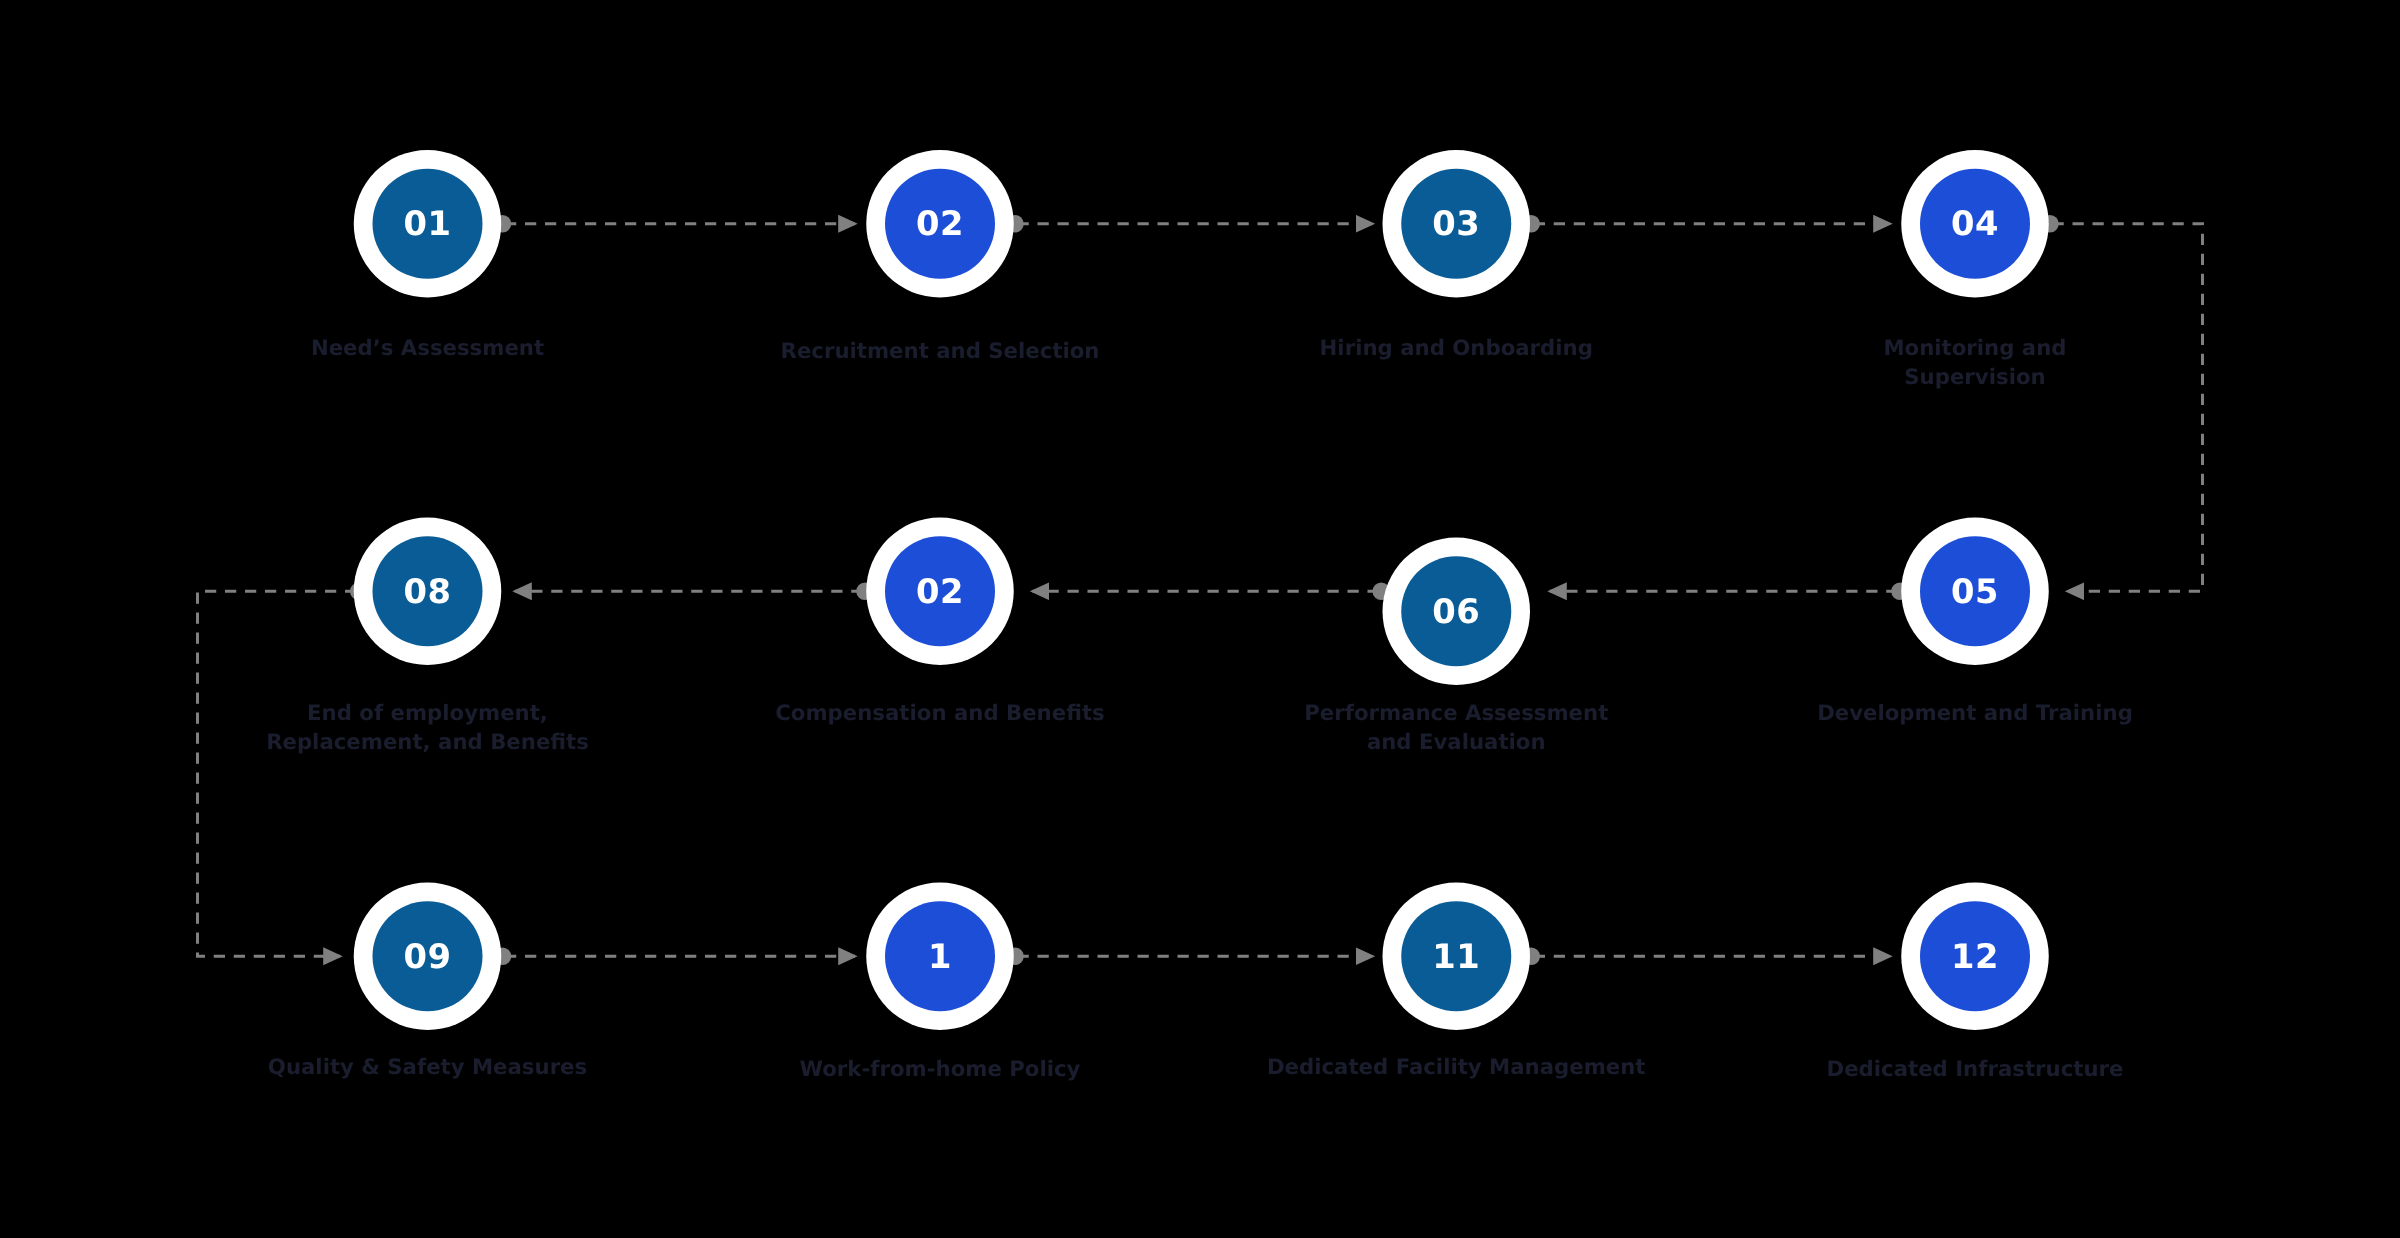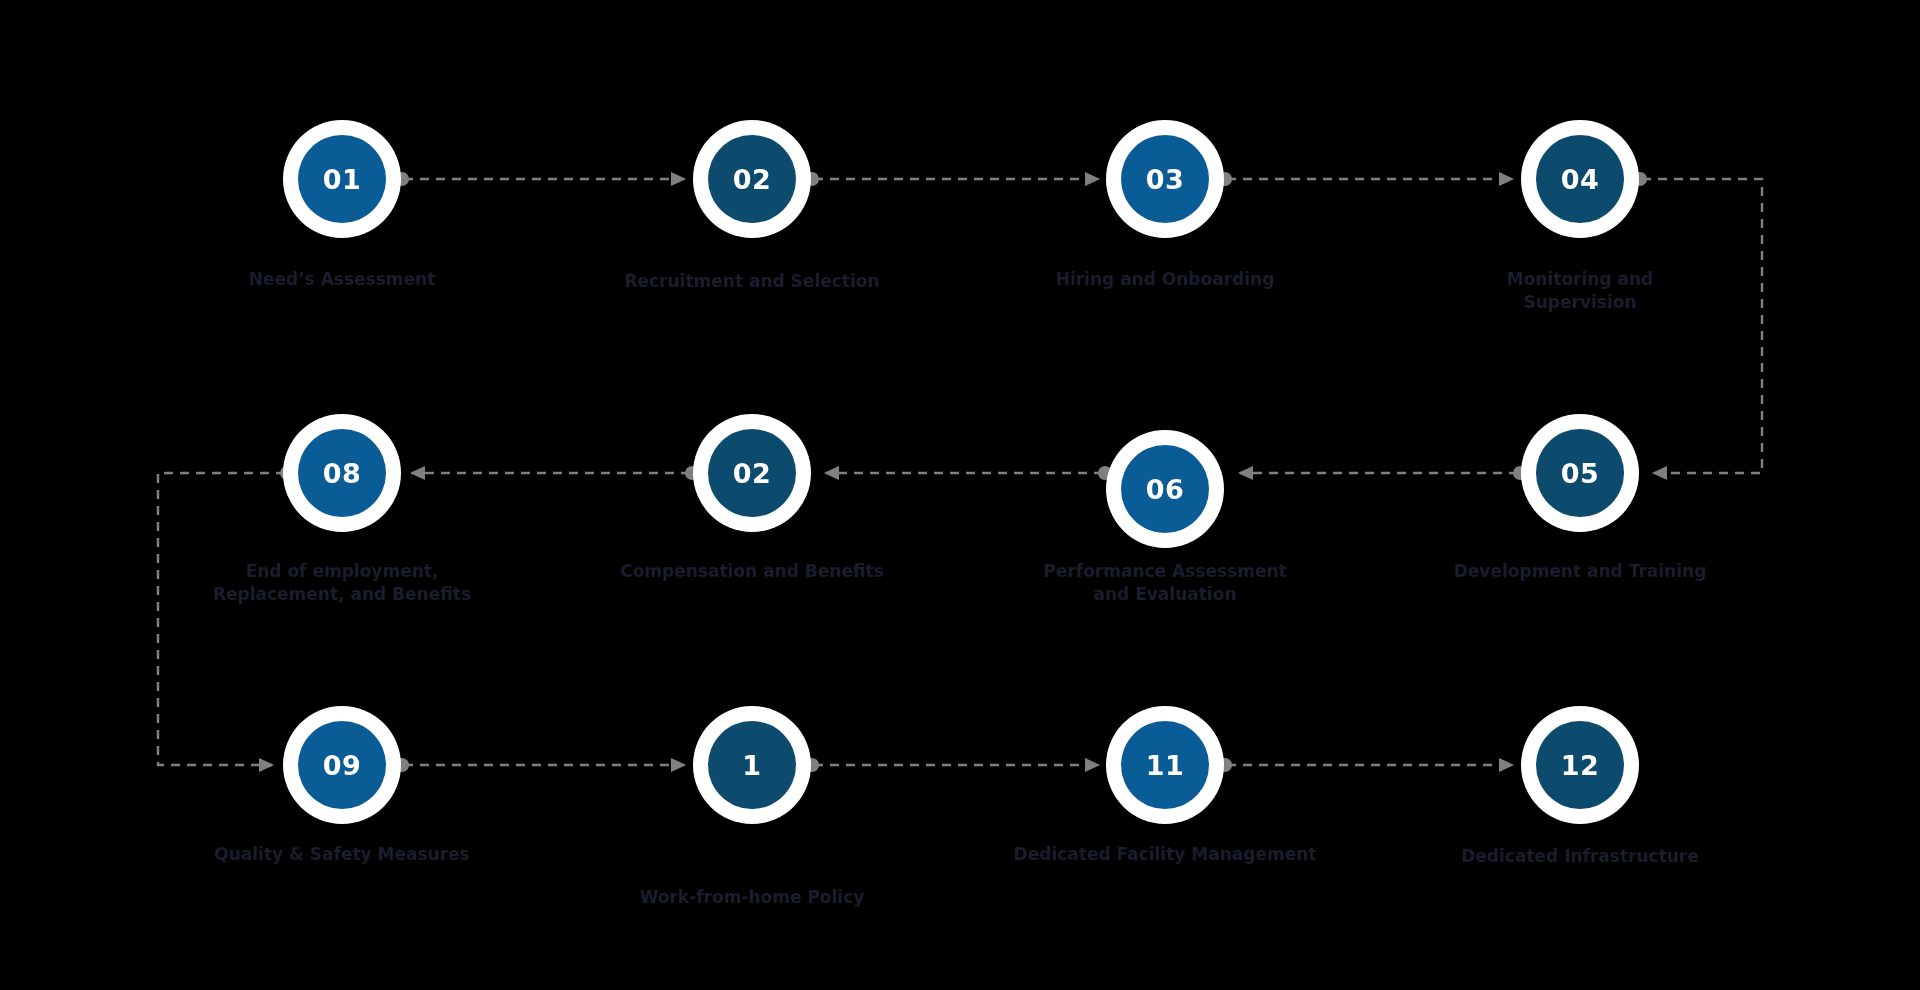--- a/index.html
+++ b/index.html
@@ -8,21 +8,21 @@
   #stage{position:relative;width:1748px;height:990px;background:#000000;}
 
   svg.wires{position:absolute;left:0;top:0;width:1920px;height:990px;overflow:visible;}
 
   .node{position:absolute;transform:translate(-50%,-50%);
         width:118px;height:118px;border-radius:50%;
         background:#ffffff;display:flex;align-items:center;justify-content:center;}
   .disc{width:88px;height:88px;border-radius:50%;
         display:flex;align-items:center;justify-content:center;}
   .disc.blue{background:#0a5c96;}
-  .disc.pink{background:#0c4a6e;}
+  .disc.pink{background:#1d4ed8;}
   .num{color:#ffffff;font-size:27px;font-weight:700;letter-spacing:.5px;line-height:1;}
 
   .caption{position:absolute;transform:translateX(-50%);
            color:#191d2d;font-size:17px;font-weight:600;
            text-align:center;line-height:1.33;white-space:pre-line;
            width:420px;}
 </style>
 </head>
 <body>
 
@@ -135,17 +135,17 @@
       <div class="caption" style="left: 1165px; top: 268px; width: 420px;">Hiring and Onboarding</div>
       <div class="caption" style="left: 1580px; top: 268px; width: 300px;">Monitoring and
 Supervision</div>
       <div class="caption" style="left: 1580px; top: 560px; width: 420px;">Development and Training</div>
       <div class="caption" style="left: 1165px; top: 560px; width: 420px;">Performance Assessment
 and Evaluation</div>
       <div class="caption" style="left: 752px; top: 560px; width: 420px;">Compensation and Benefits</div>
       <div class="caption" style="left: 342px; top: 560px; width: 420px;">End of employment,
 Replacement, and Benefits</div>
       <div class="caption" style="left: 342px; top: 843px; width: 420px;">Quality &amp; Safety Measures</div>
-      <div class="caption" style="left: 752px; top: 845px; width: 420px; margin-top: 41px;">Work-from-home Policy</div>
+      <div class="caption" style="left: 752px; top: 845px; width: 420px;">Work-from-home Policy</div>
       <div class="caption" style="left: 1165px; top: 843px; width: 460px;">Dedicated Facility Management</div>
       <div class="caption" style="left: 1580px; top: 845px; width: 420px;">Dedicated Infrastructure</div>
     </div>
 </div>
 
 </body></html>

